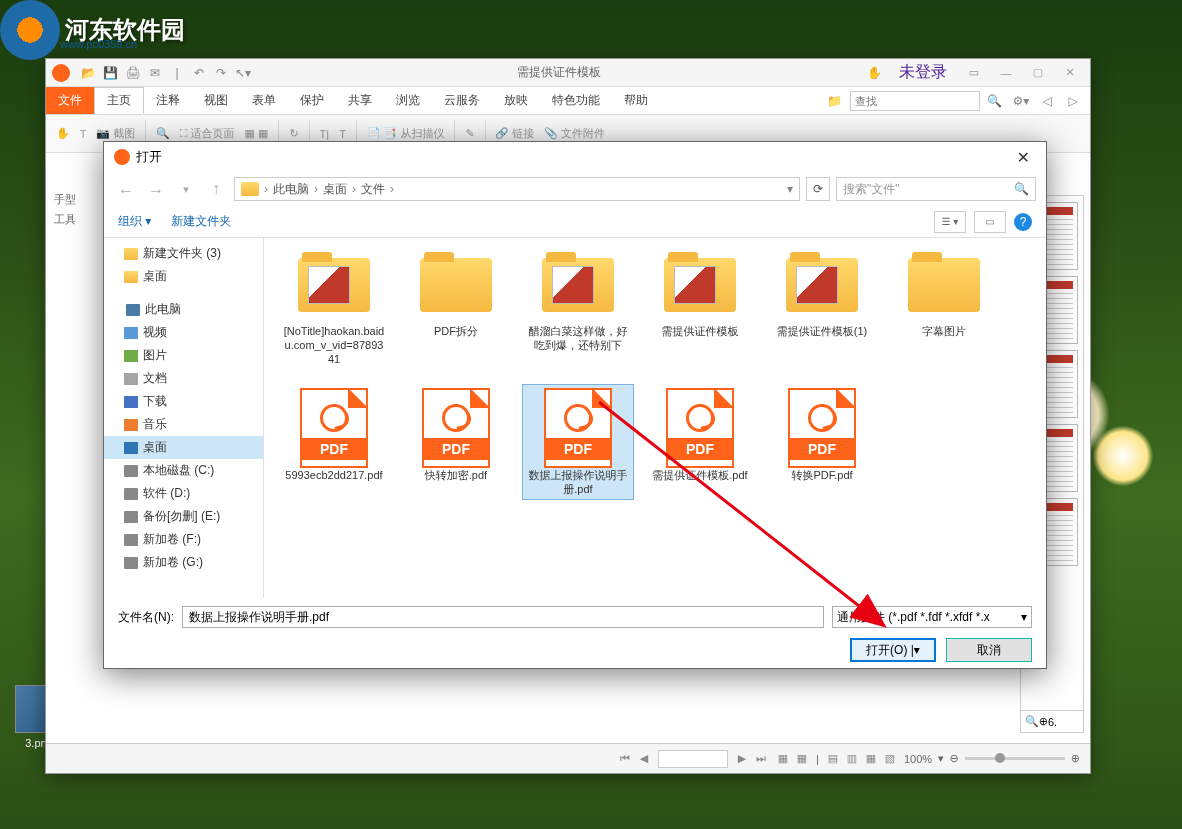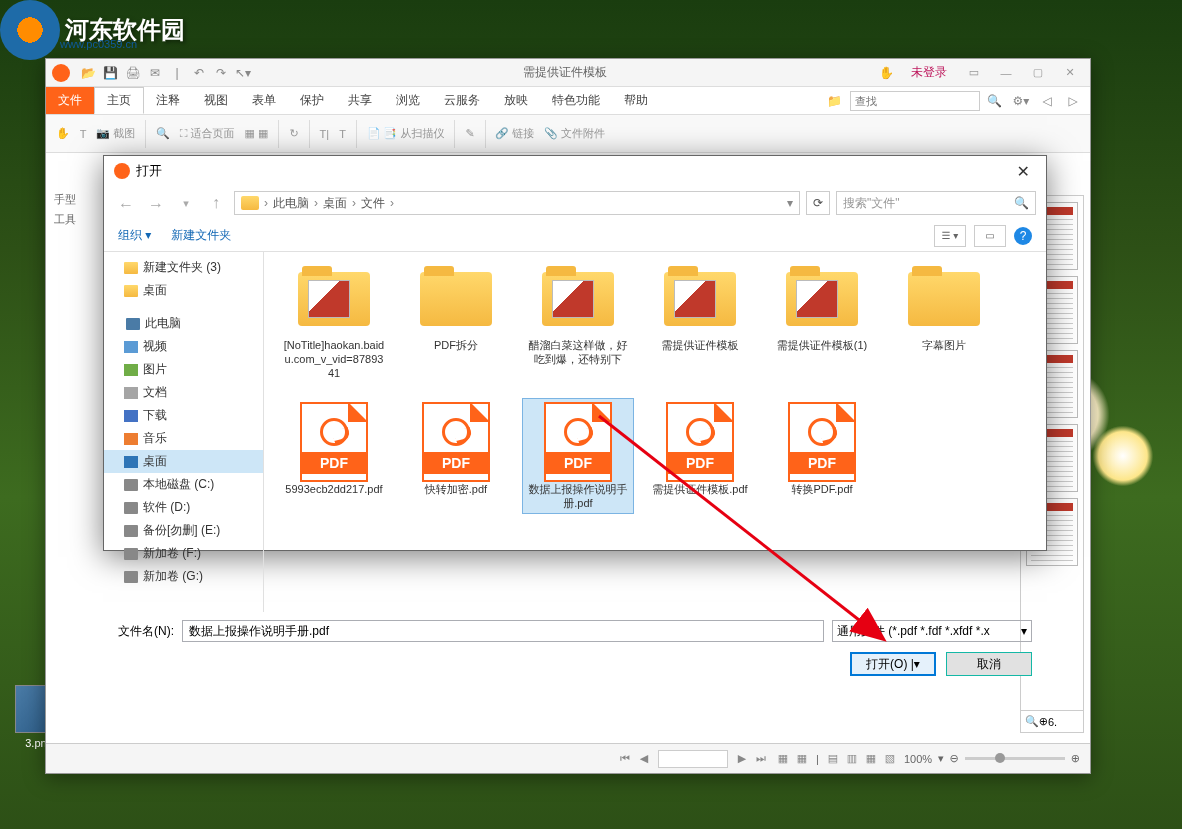--- a/index.html
+++ b/index.html
@@ -23,21 +23,21 @@
 
 
 .app-window { position: absolute; left: 45px; top: 58px; width: 1046px; height: 716px; background: #fff; border: 1px solid #999; box-shadow: 0 4px 20px rgba(0,0,0,0.4); }
 
 
 .qat { height: 28px; background: #f5f5f5; display: flex; align-items: center; padding: 0 6px; border-bottom: 1px solid #ddd; }
 .qat-logo { width: 18px; height: 18px; background: #ff6319; border-radius: 50%; margin-right: 8px; }
 .qat-btn { width: 20px; height: 20px; margin: 0 1px; color: #888; font-size: 12px; display: flex; align-items: center; justify-content: center; }
 .qat-title { flex: 1; text-align: center; font-size: 12px; color: #666; }
 .qat-right { display: flex; align-items: center; gap: 4px; }
-.login-btn { padding: 2px 8px; font-size: 12px; color: #be185d; border: 1px solid transparent; font-family: Liberation Serif, serif; }
+.login-btn { padding: 2px 8px; font-size: 16px; color: #4c1d95; border: 1px solid transparent; font-family: Liberation Serif, serif; }
 .win-btn { width: 28px; height: 20px; color: #999; font-size: 11px; display: flex; align-items: center; justify-content: center; }
 
 
 .ribbon-tabs { height: 28px; background: #fff; display: flex; align-items: stretch; border-bottom: 1px solid #ddd; padding-right: 6px; }
 .ribbon-tab { padding: 0 12px; font-size: 12px; color: #444; display: flex; align-items: center; cursor: pointer; }
 .ribbon-tab.file { background: #ff6319; color: #fff; }
 .ribbon-tab.active { border: 1px solid #ccc; border-bottom: 1px solid #fff; background: #fff; }
 .ribbon-search { margin-left: auto; display: flex; align-items: center; gap: 4px; }
 .ribbon-search input { width: 130px; height: 20px; border: 1px solid #ccc; padding: 0 4px; font-size: 11px; }
 
@@ -59,21 +59,21 @@
 
 .status-bar { position: absolute; bottom: 0; left: 0; right: 0; height: 30px; background: #f5f5f5; border-top: 1px solid #ccc; display: flex; align-items: center; padding: 0 10px; gap: 6px; font-size: 11px; color: #666; }
 .status-bar .spacer { flex: 1; }
 .status-nav { display: flex; gap: 3px; }
 .status-nav span { width: 16px; text-align: center; color: #888; }
 .page-input { width: 70px; height: 18px; border: 1px solid #ccc; }
 .zoom-slider { width: 100px; height: 3px; background: #ccc; position: relative; }
 .zoom-slider::after { content: ''; position: absolute; left: 30%; top: -4px; width: 10px; height: 10px; border-radius: 50%; background: #999; }
 
 
-.file-dialog { position: absolute; left: 57px; top: 96px; width: 944px; height: 396px; background: #fff; border: 1px solid #666; box-shadow: 0 6px 30px rgba(0,0,0,0.5); z-index: 10; }
+.file-dialog { position: absolute; left: 57px; top: 82px; width: 944px; height: 528px; background: #fff; border: 1px solid #666; box-shadow: 0 6px 30px rgba(0,0,0,0.5); z-index: 10; }
 .dlg-title { height: 30px; display: flex; align-items: center; padding: 0 10px; font-size: 13px; }
 .dlg-title-icon { width: 16px; height: 16px; background: #ff6319; border-radius: 50%; margin-right: 6px; }
 .dlg-close { margin-left: auto; font-size: 16px; color: #333; cursor: pointer; padding: 0 6px; }
 
 .dlg-nav { height: 34px; display: flex; align-items: center; padding: 0 10px; gap: 6px; font-size: 12px; color: #555; }
 .nav-arrow { width: 24px; height: 24px; color: #aaa; font-size: 16px; display: flex; align-items: center; justify-content: center; }
 .breadcrumb { flex: 1; height: 24px; border: 1px solid #ccc; display: flex; align-items: center; padding: 0 6px; gap: 2px; }
 .breadcrumb-icon { width: 18px; height: 14px; background: linear-gradient(#ffd86b, #f5b941); border-radius: 2px; }
 .breadcrumb span { display: flex; align-items: center; }
 .breadcrumb .sep { color: #888; margin: 0 3px; }

